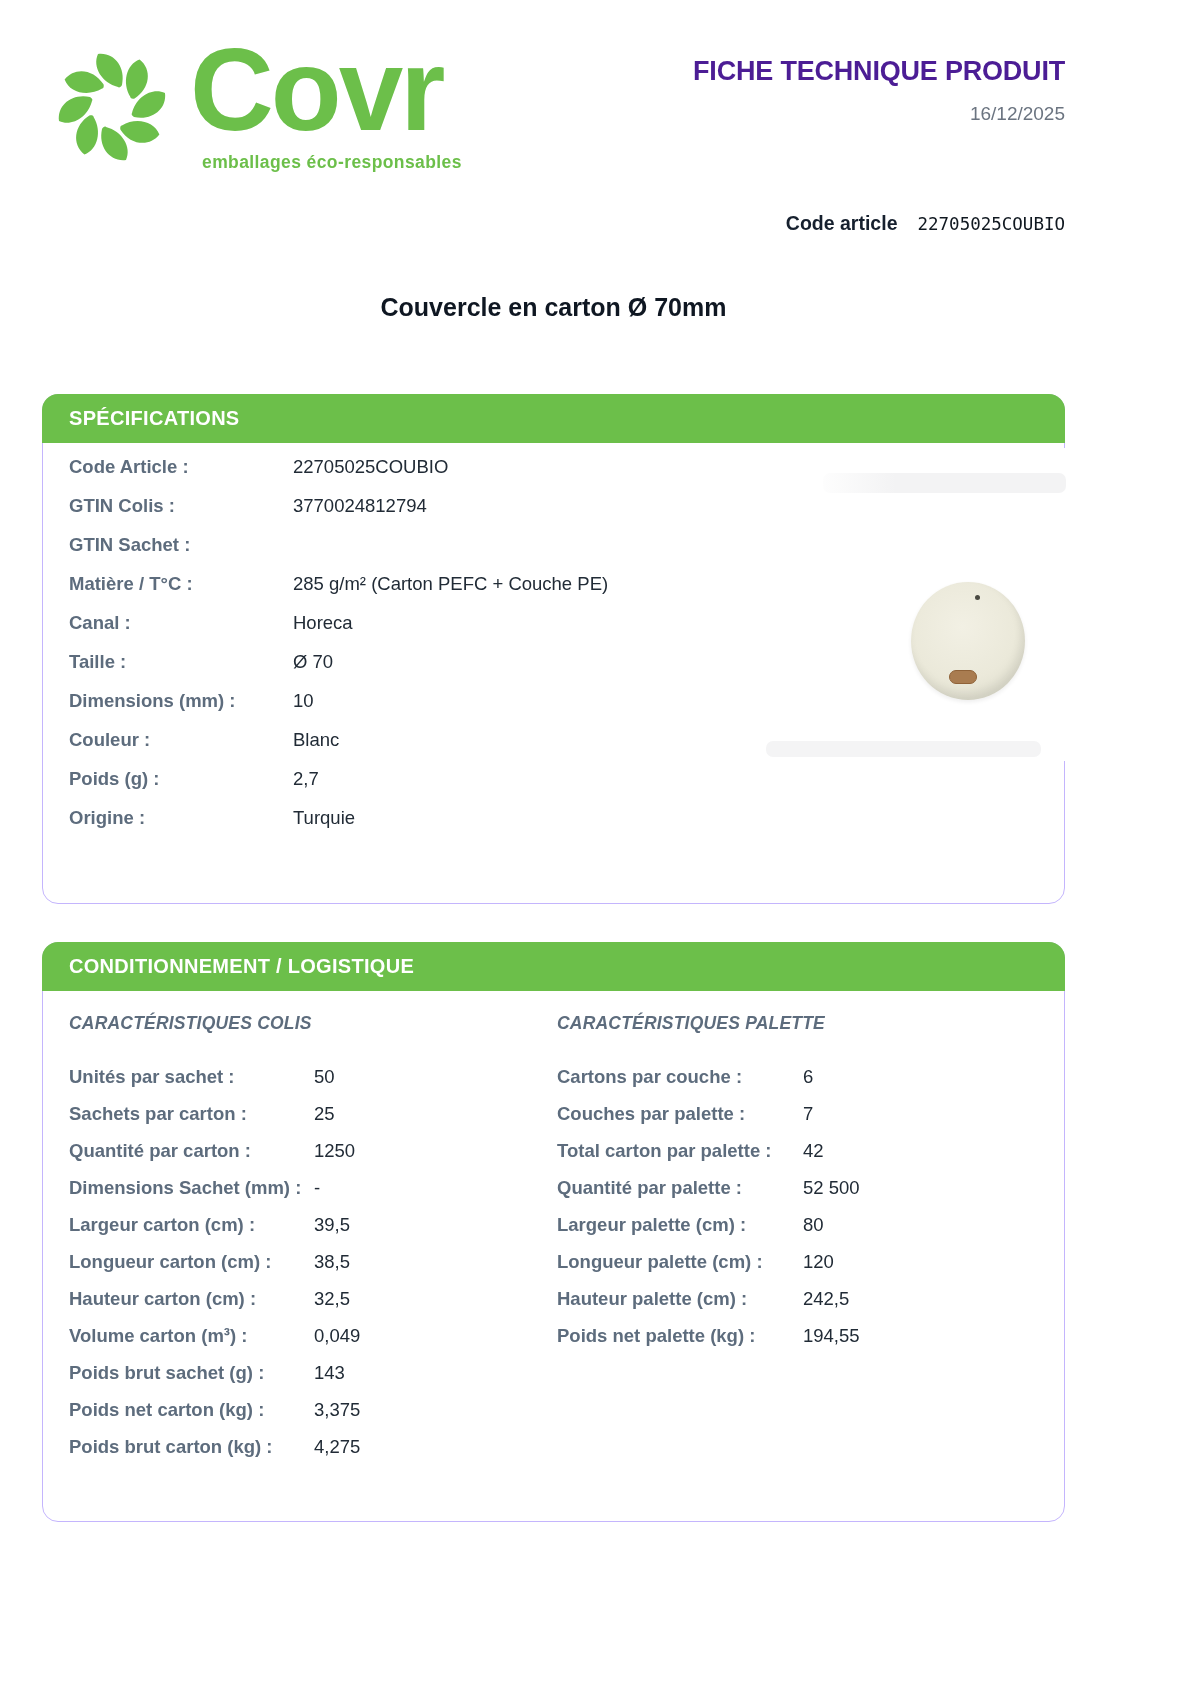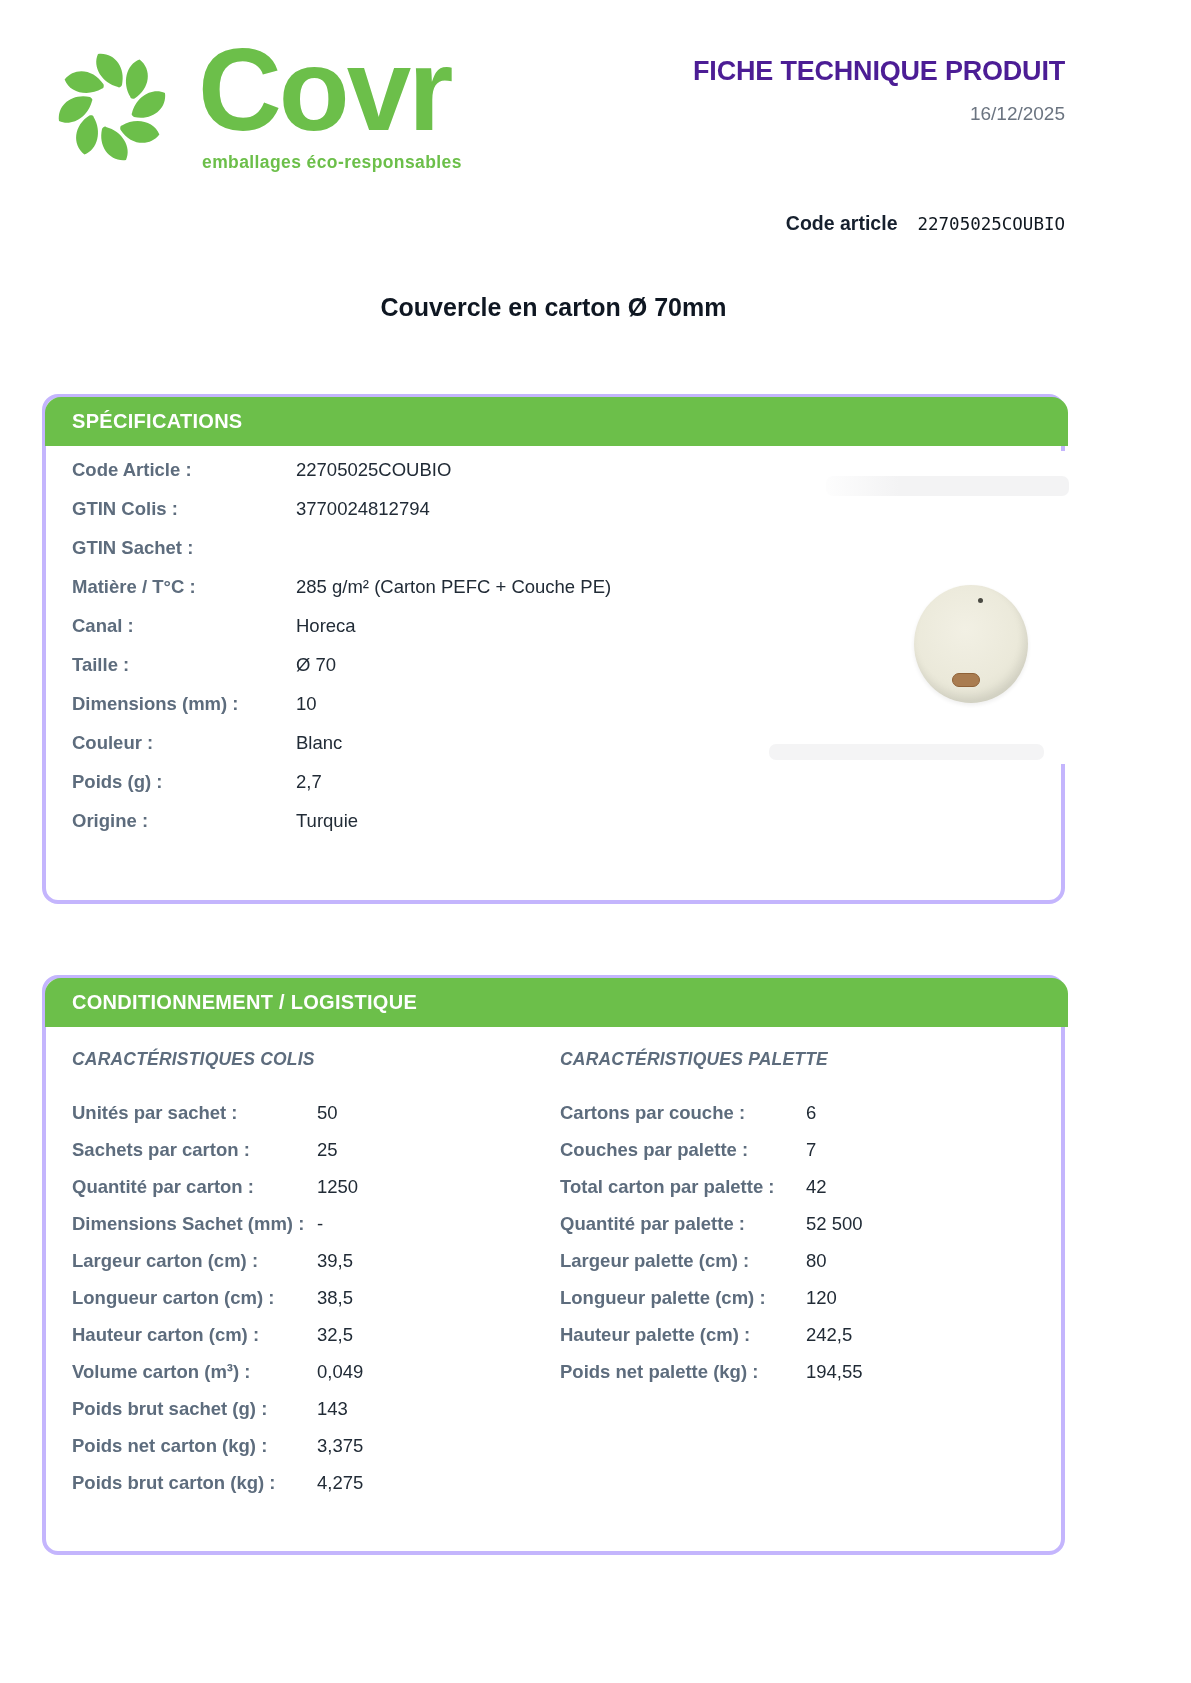--- a/index.html
+++ b/index.html
@@ -5,21 +5,21 @@
   * { box-sizing: border-box; }
   html,body { margin:0; padding:0; background:#fff; }
   .page {
     position:relative; width:1191px; height:1683px; background:#ffffff;
     font-family:"Liberation Sans", sans-serif; overflow:hidden; color:#212b36;
   }
 
   
   .logo-mark { position:absolute; left:46px; top:48px; width:132px; height:118px; }
   .logo-word {
-    position:absolute; left:198px; top:34px; font-size:116px; line-height:112px;
+    position:absolute; left:190px; top:34px; font-size:116px; line-height:112px;
     font-weight:700; color:#6cbf4a; letter-spacing:-3px;
   }
   .logo-tagline {
     position:absolute; left:202px; top:152px; font-size:17.5px; font-weight:700;
     color:#6cbf4a; letter-spacing:0.4px;
   }
   .doc-title {
     position:absolute; right:126px; top:56px; font-size:27px; font-weight:700;
     color:#4c1d95; letter-spacing:-0.2px;
   }
@@ -33,24 +33,24 @@
   .code-value { font-family:"DejaVu Sans Mono", monospace; font-size:17.5px; color:#101820; }
 
   .product-title {
     position:absolute; left:42px; top:293px; width:1023px; text-align:center;
     font-size:25px; font-weight:700; color:#0f1722;
   }
 
   
   .card {
     position:absolute; left:42px; width:1023px; background:#fff;
-    border:4px solid #c4b5fd; border-radius:16px;
+    border:1px solid #c4b5fd; border-radius:16px;
   }
   .card-1 { top:394px; height:510px; }
-  .card-2 { top:942px; height:580px;margin-top:33px; }
+  .card-2 { top:942px; height:580px; }
   .green-bar {
     position:absolute; left:-1px; top:-1px; width:1023px; height:49px;
     background:#6cbf4a; border-radius:16px 16px 0 0;
     display:flex; align-items:center; padding:0 27px;
     color:#ffffff; font-weight:700; font-size:20px; letter-spacing:0.3px;
   }
 
   
   .spec-rows { position:absolute; left:26px; top:52px; width:660px; }
   .srow { display:grid; grid-template-columns:224px 1fr; height:39px; align-items:center; }

